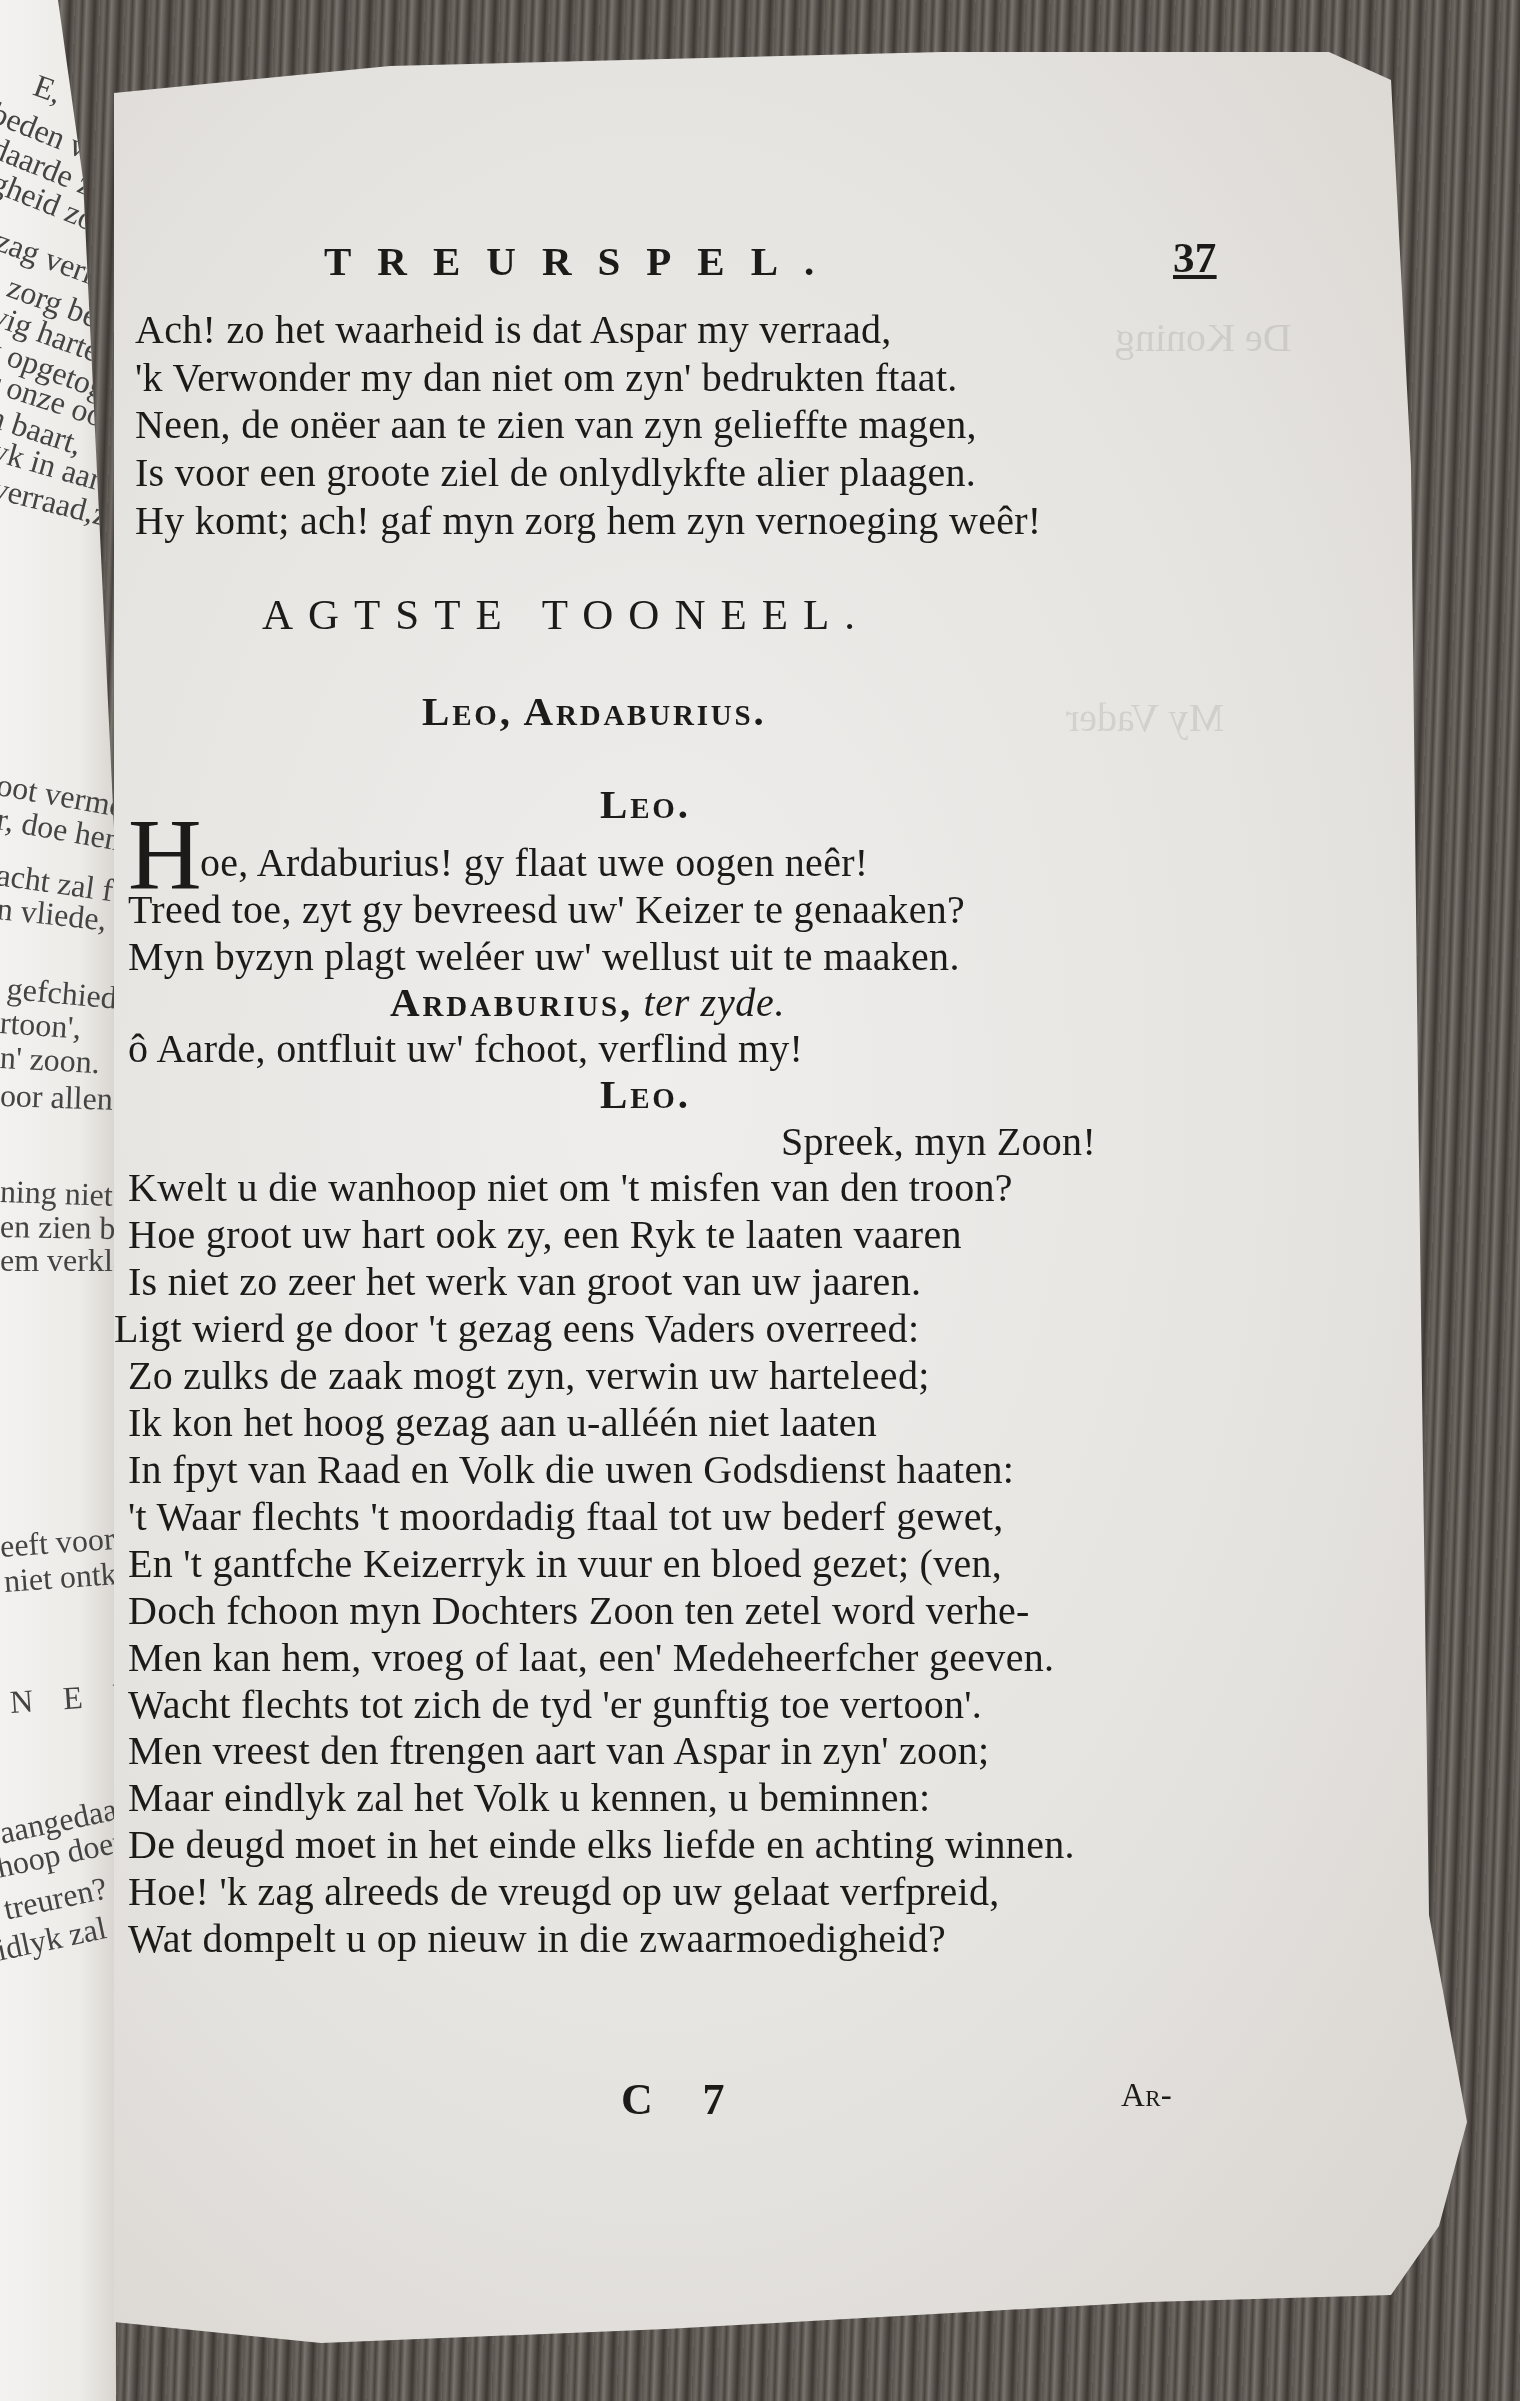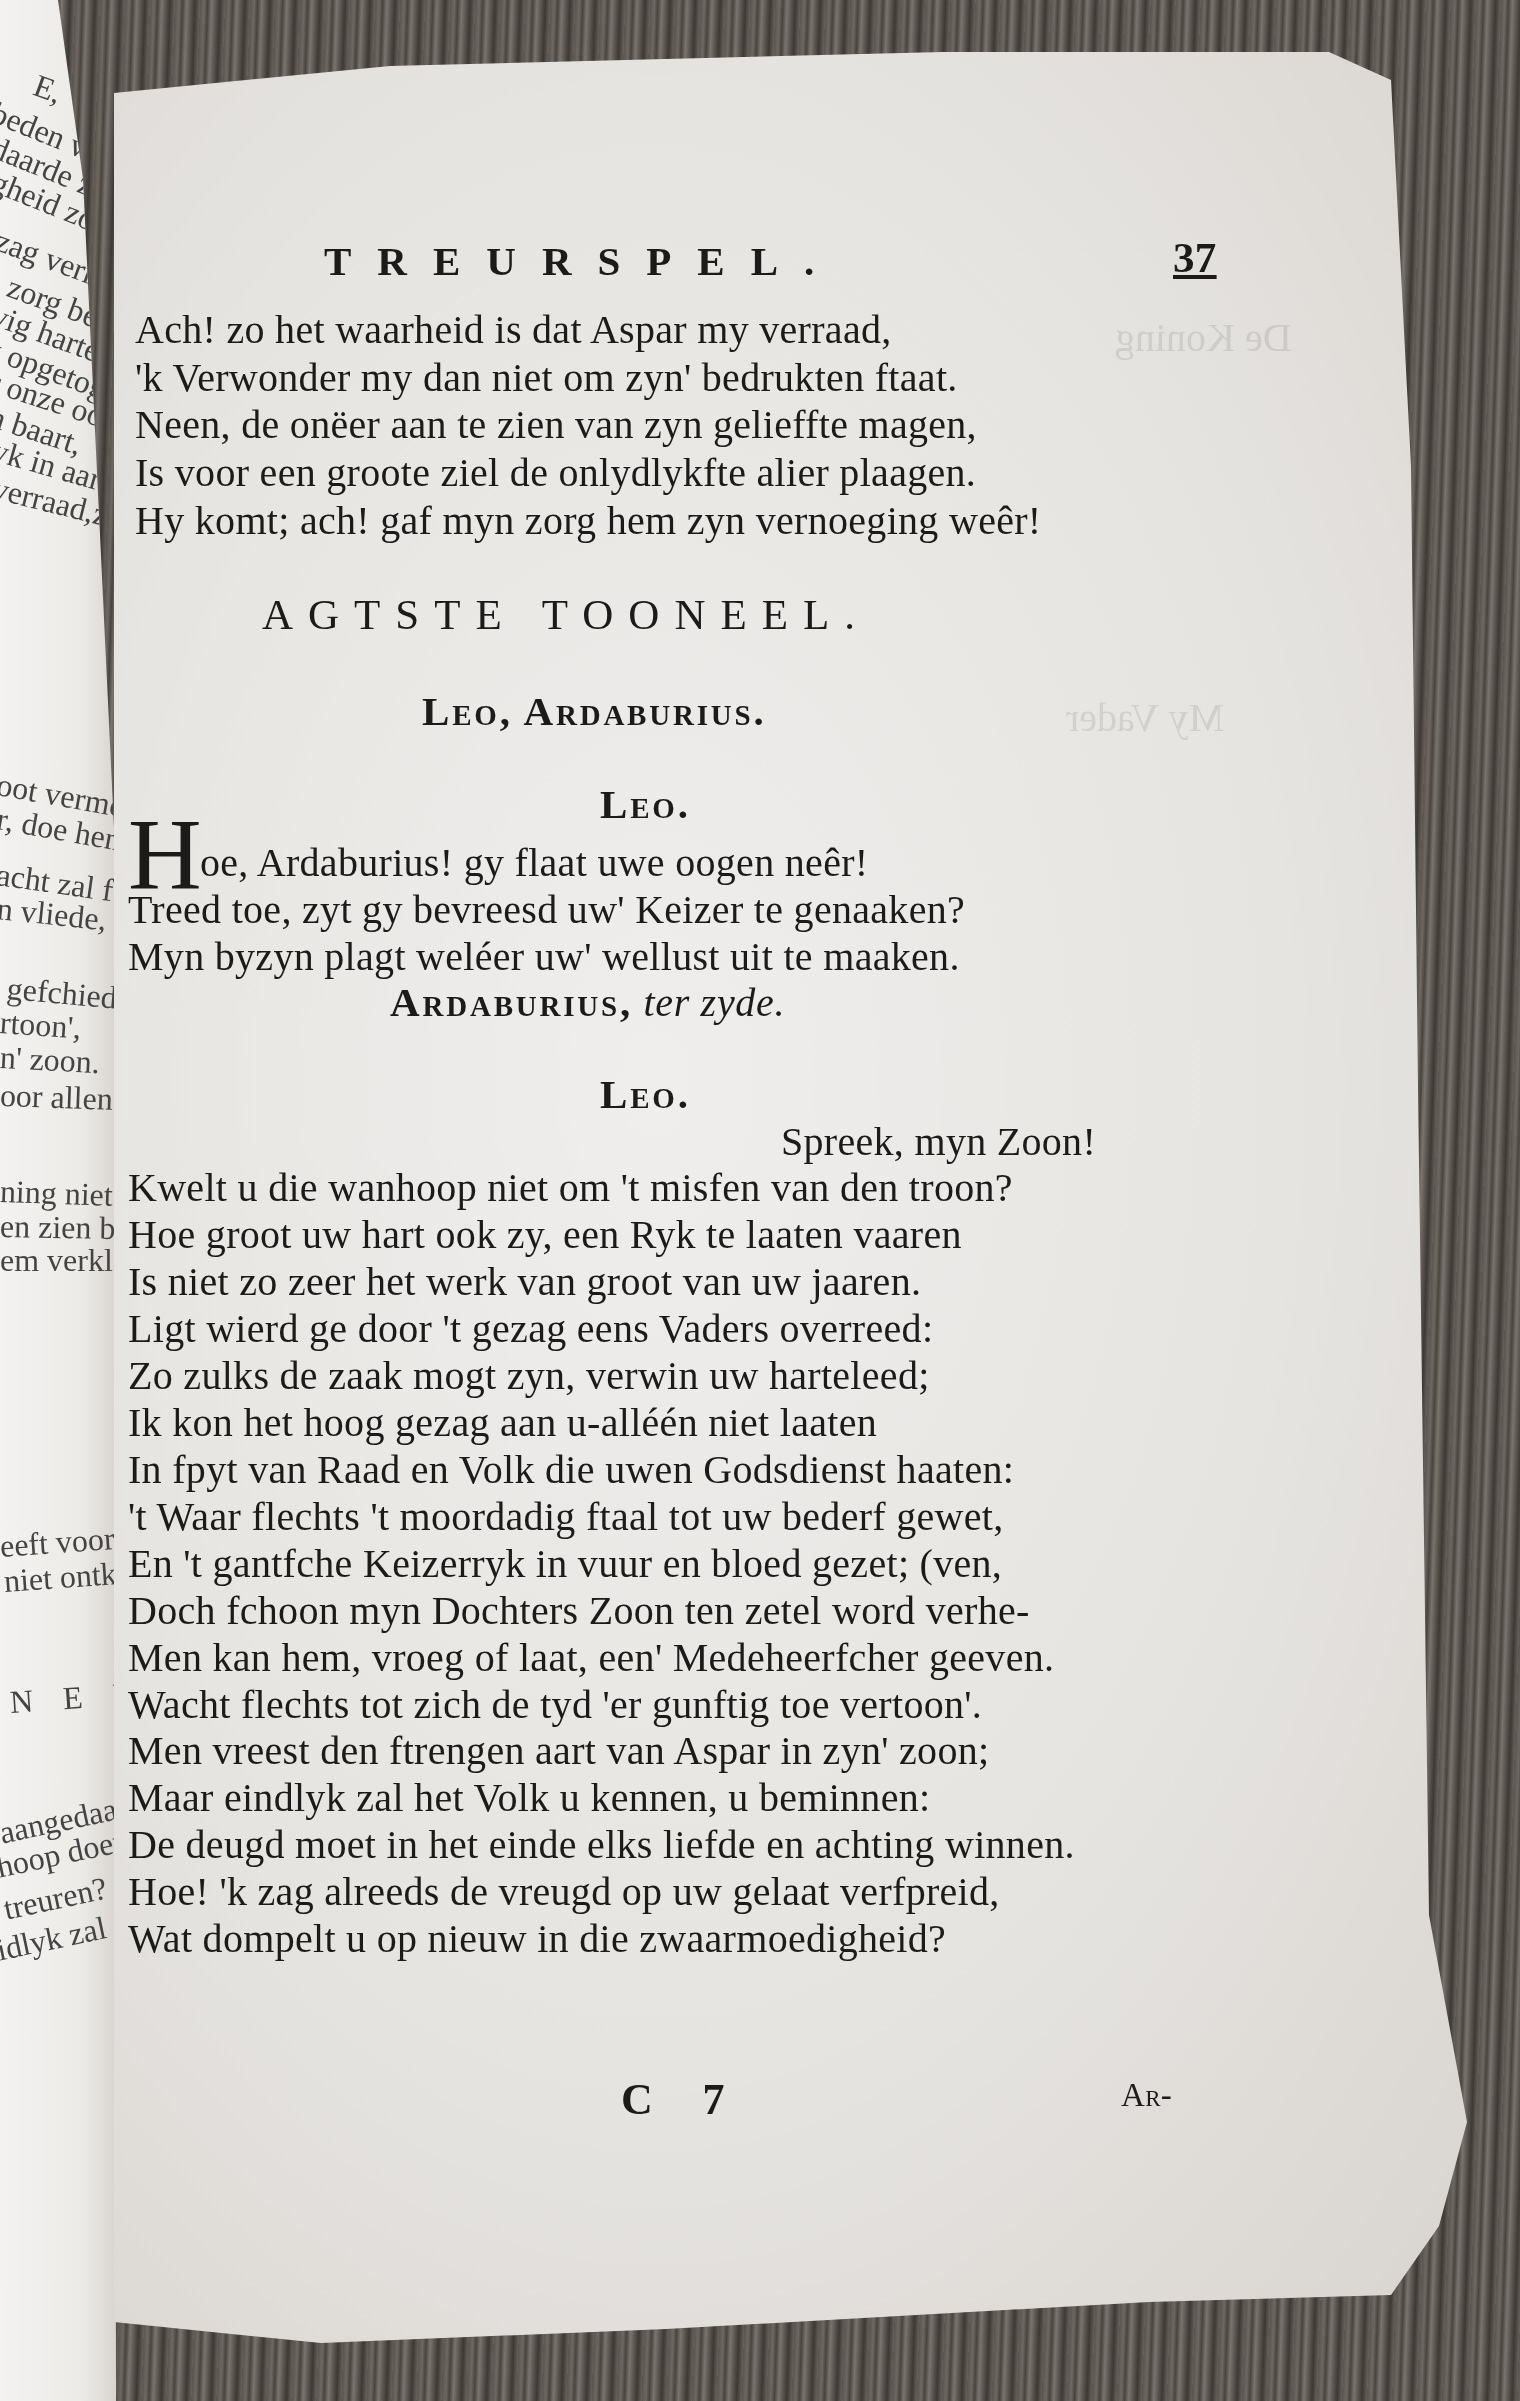--- a/index.html
+++ b/index.html
@@ -95,28 +95,29 @@
   <div class="line speaker" style="top:728px;left:486px;">Leo.</div>
   <div class="drop-cap" style="top:752px;left:14px;">H</div>
   <div class="line" style="top:787px;left:86px;">oe, Ardaburius! gy flaat uwe oogen neêr!</div>
   <div class="line" style="top:834px;left:14px;">Treed toe, zyt gy bevreesd uw' Keizer te genaaken?</div>
   <div class="line" style="top:881px;left:14px;">Myn byzyn plagt weléer uw' wellust uit te maaken.</div>
 
   <div class="line" style="top:926px;left:276px;">
     <span class="speaker">Ardaburius,</span>
     <span class="stage-dir">ter zyde.</span>
   </div>
+  <div class="line" style="top:973px;left:14px;">ô Aarde, ontfluit uw' fchoot, verflind my!</div>
 
   <div class="line speaker" style="top:1018px;left:486px;">Leo.</div>
   <div class="line" style="top:1066px;left:667px;">Spreek, myn Zoon!</div>
 
   <div class="line" style="top:1112px;left:14px;">Kwelt u die wanhoop niet om 't misfen van den troon?</div>
   <div class="line" style="top:1159px;left:14px;">Hoe groot uw hart ook zy, een Ryk te laaten vaaren</div>
   <div class="line" style="top:1206px;left:14px;">Is niet zo zeer het werk van groot van uw jaaren.</div>
-  <div class="line" style="top:1253px;left:14px;">Ligt wierd ge door 't gezag eens Vaders overreed:</div>
+  <div class="line" style="top:1253px;left:0;">Ligt wierd ge door 't gezag eens Vaders overreed:</div>
   <div class="line" style="top:1300px;left:14px;">Zo zulks de zaak mogt zyn, verwin uw harteleed;</div>
   <div class="line" style="top:1347px;left:14px;">Ik kon het hoog gezag aan u-alléén niet laaten</div>
   <div class="line" style="top:1394px;left:14px;">In fpyt van Raad en Volk die uwen Godsdienst haaten:</div>
   <div class="line" style="top:1441px;left:14px;text-align:right;">'t Waar flechts 't moordadig ftaal tot uw bederf gewet,</div>
   <div class="line" style="top:1488px;left:14px;">En 't gantfche Keizerryk in vuur en bloed gezet;  (ven,</div>
   <div class="line" style="top:1535px;left:14px;">Doch fchoon myn Dochters Zoon ten zetel word verhe-</div>
   <div class="line" style="top:1582px;left:14px;">Men kan hem, vroeg of laat, een' Medeheerfcher geeven.</div>
   <div class="line" style="top:1629px;left:14px;">Wacht flechts tot zich de tyd 'er gunftig toe vertoon'.</div>
   <div class="line" style="top:1675px;left:14px;">Men vreest den ftrengen aart van Aspar in zyn' zoon;</div>
   <div class="line" style="top:1722px;left:14px;">Maar eindlyk zal het Volk u kennen, u beminnen:</div>

